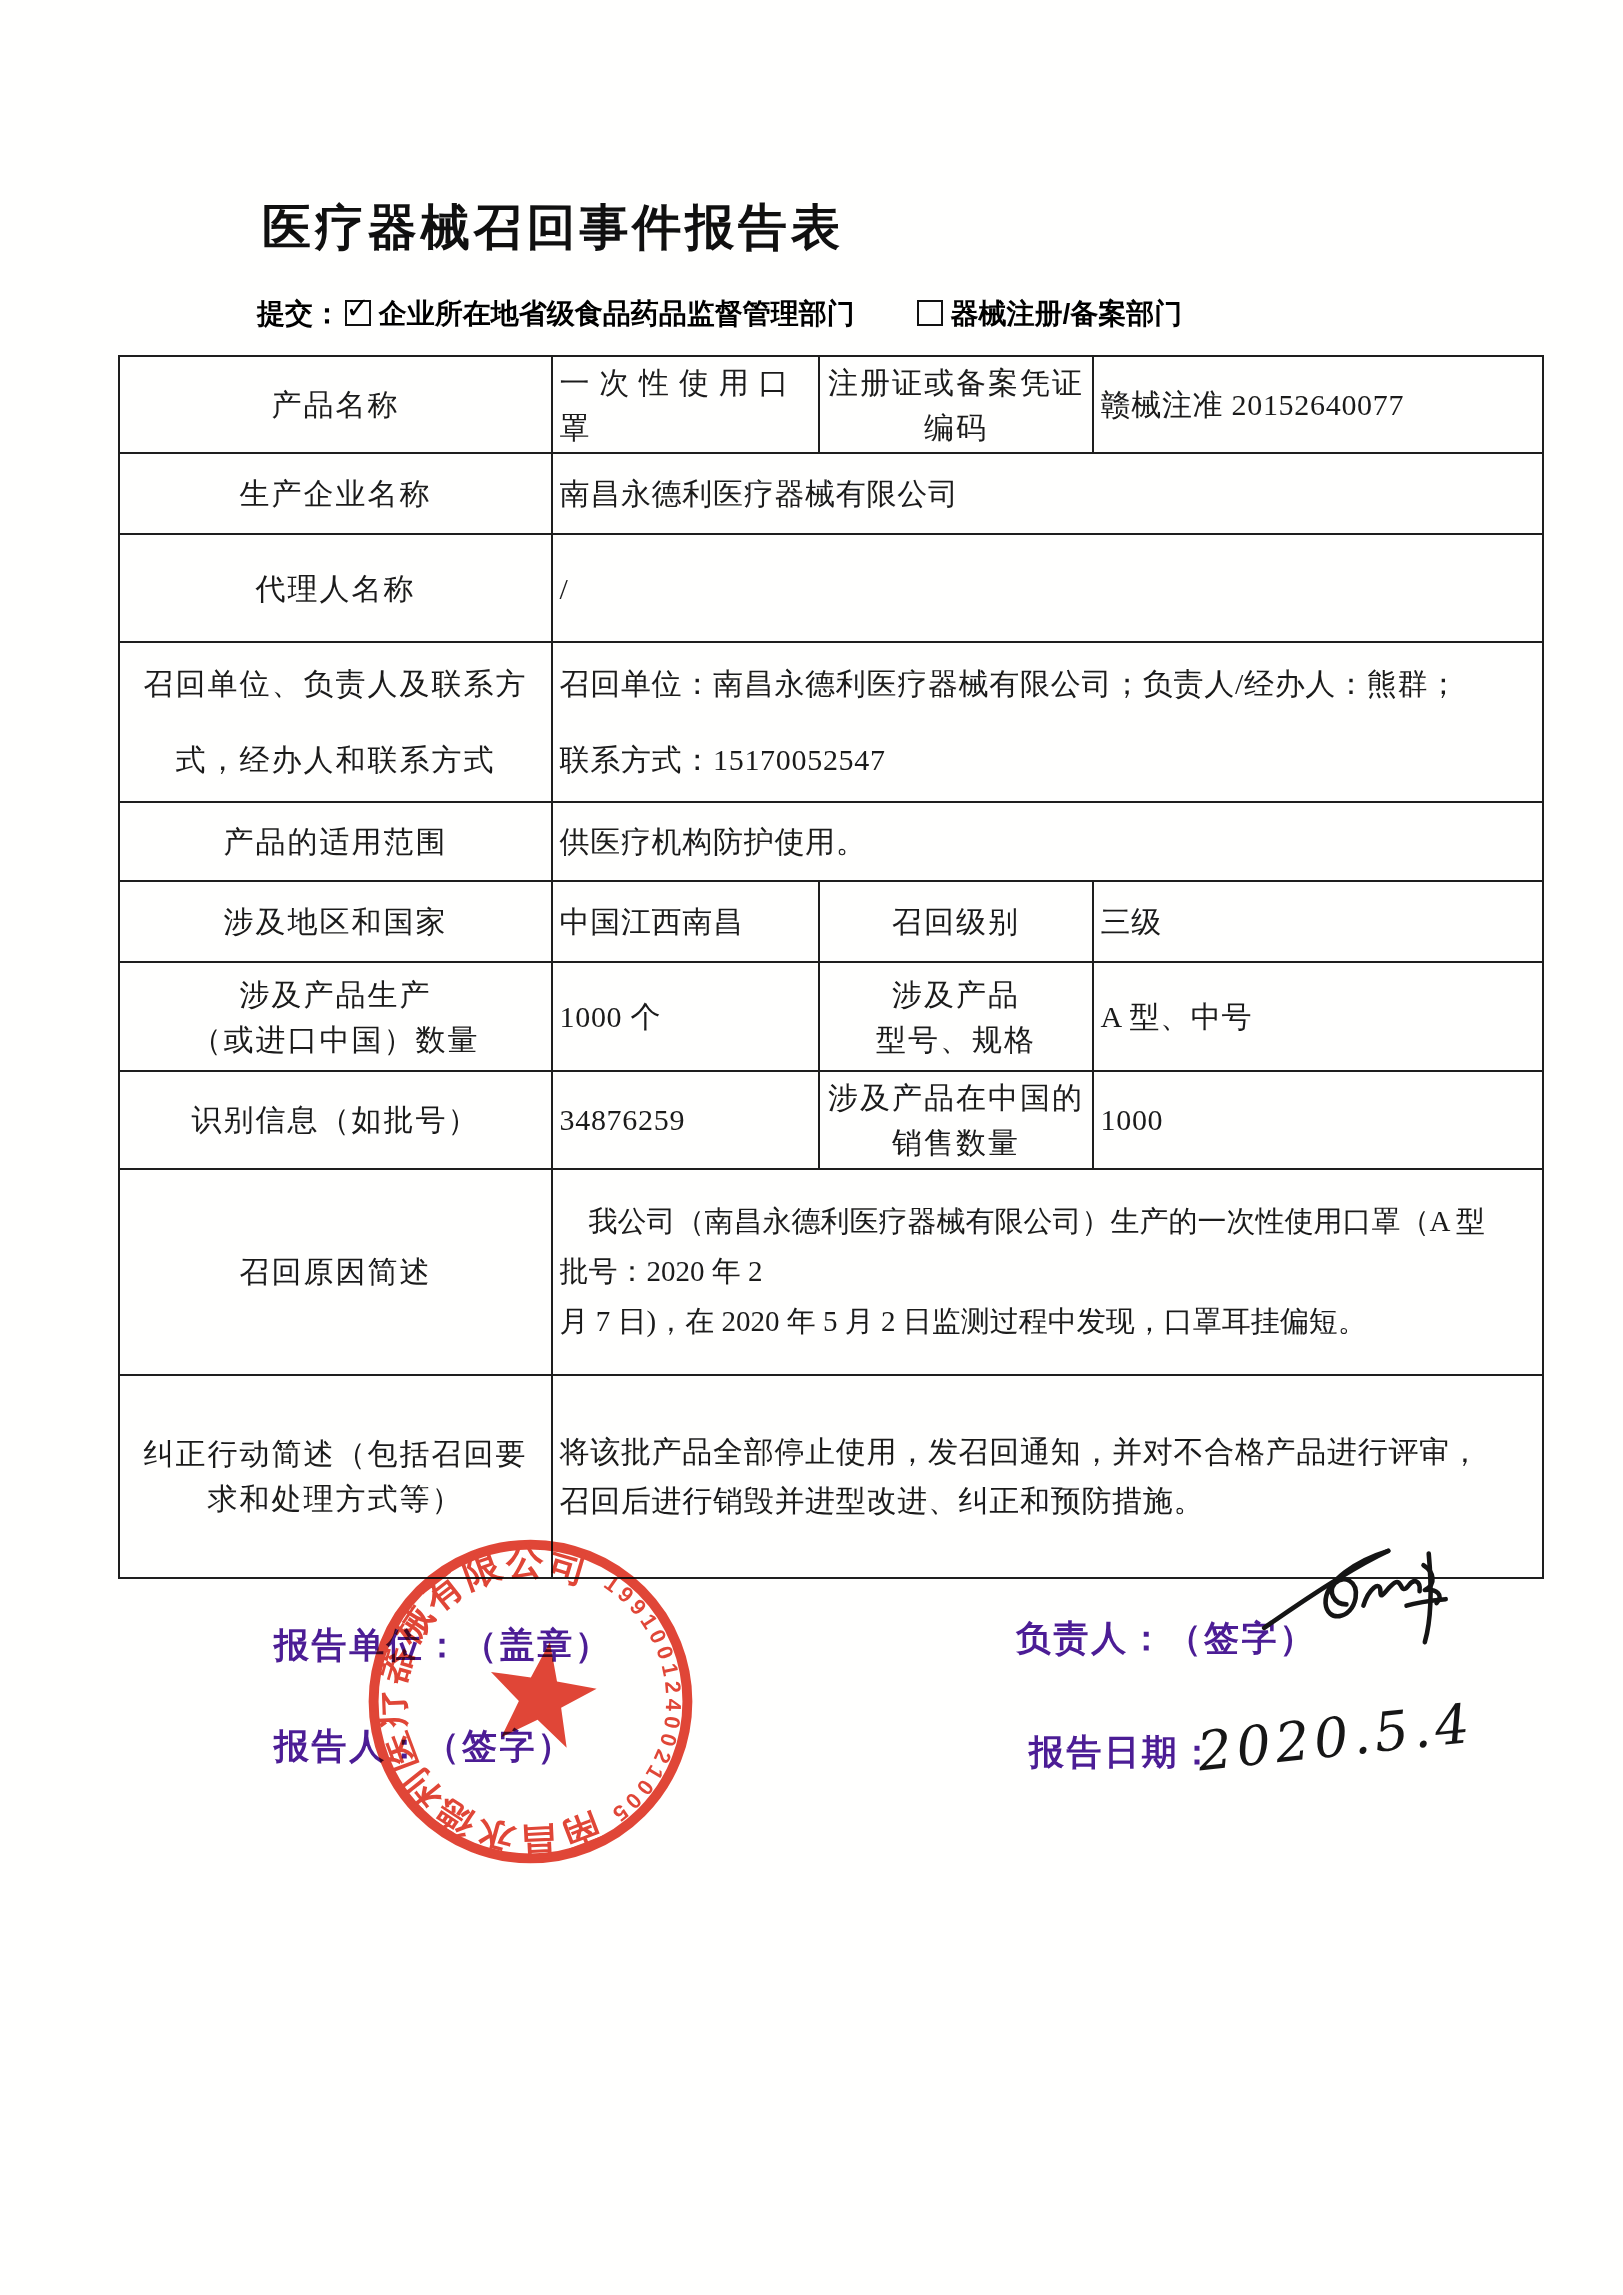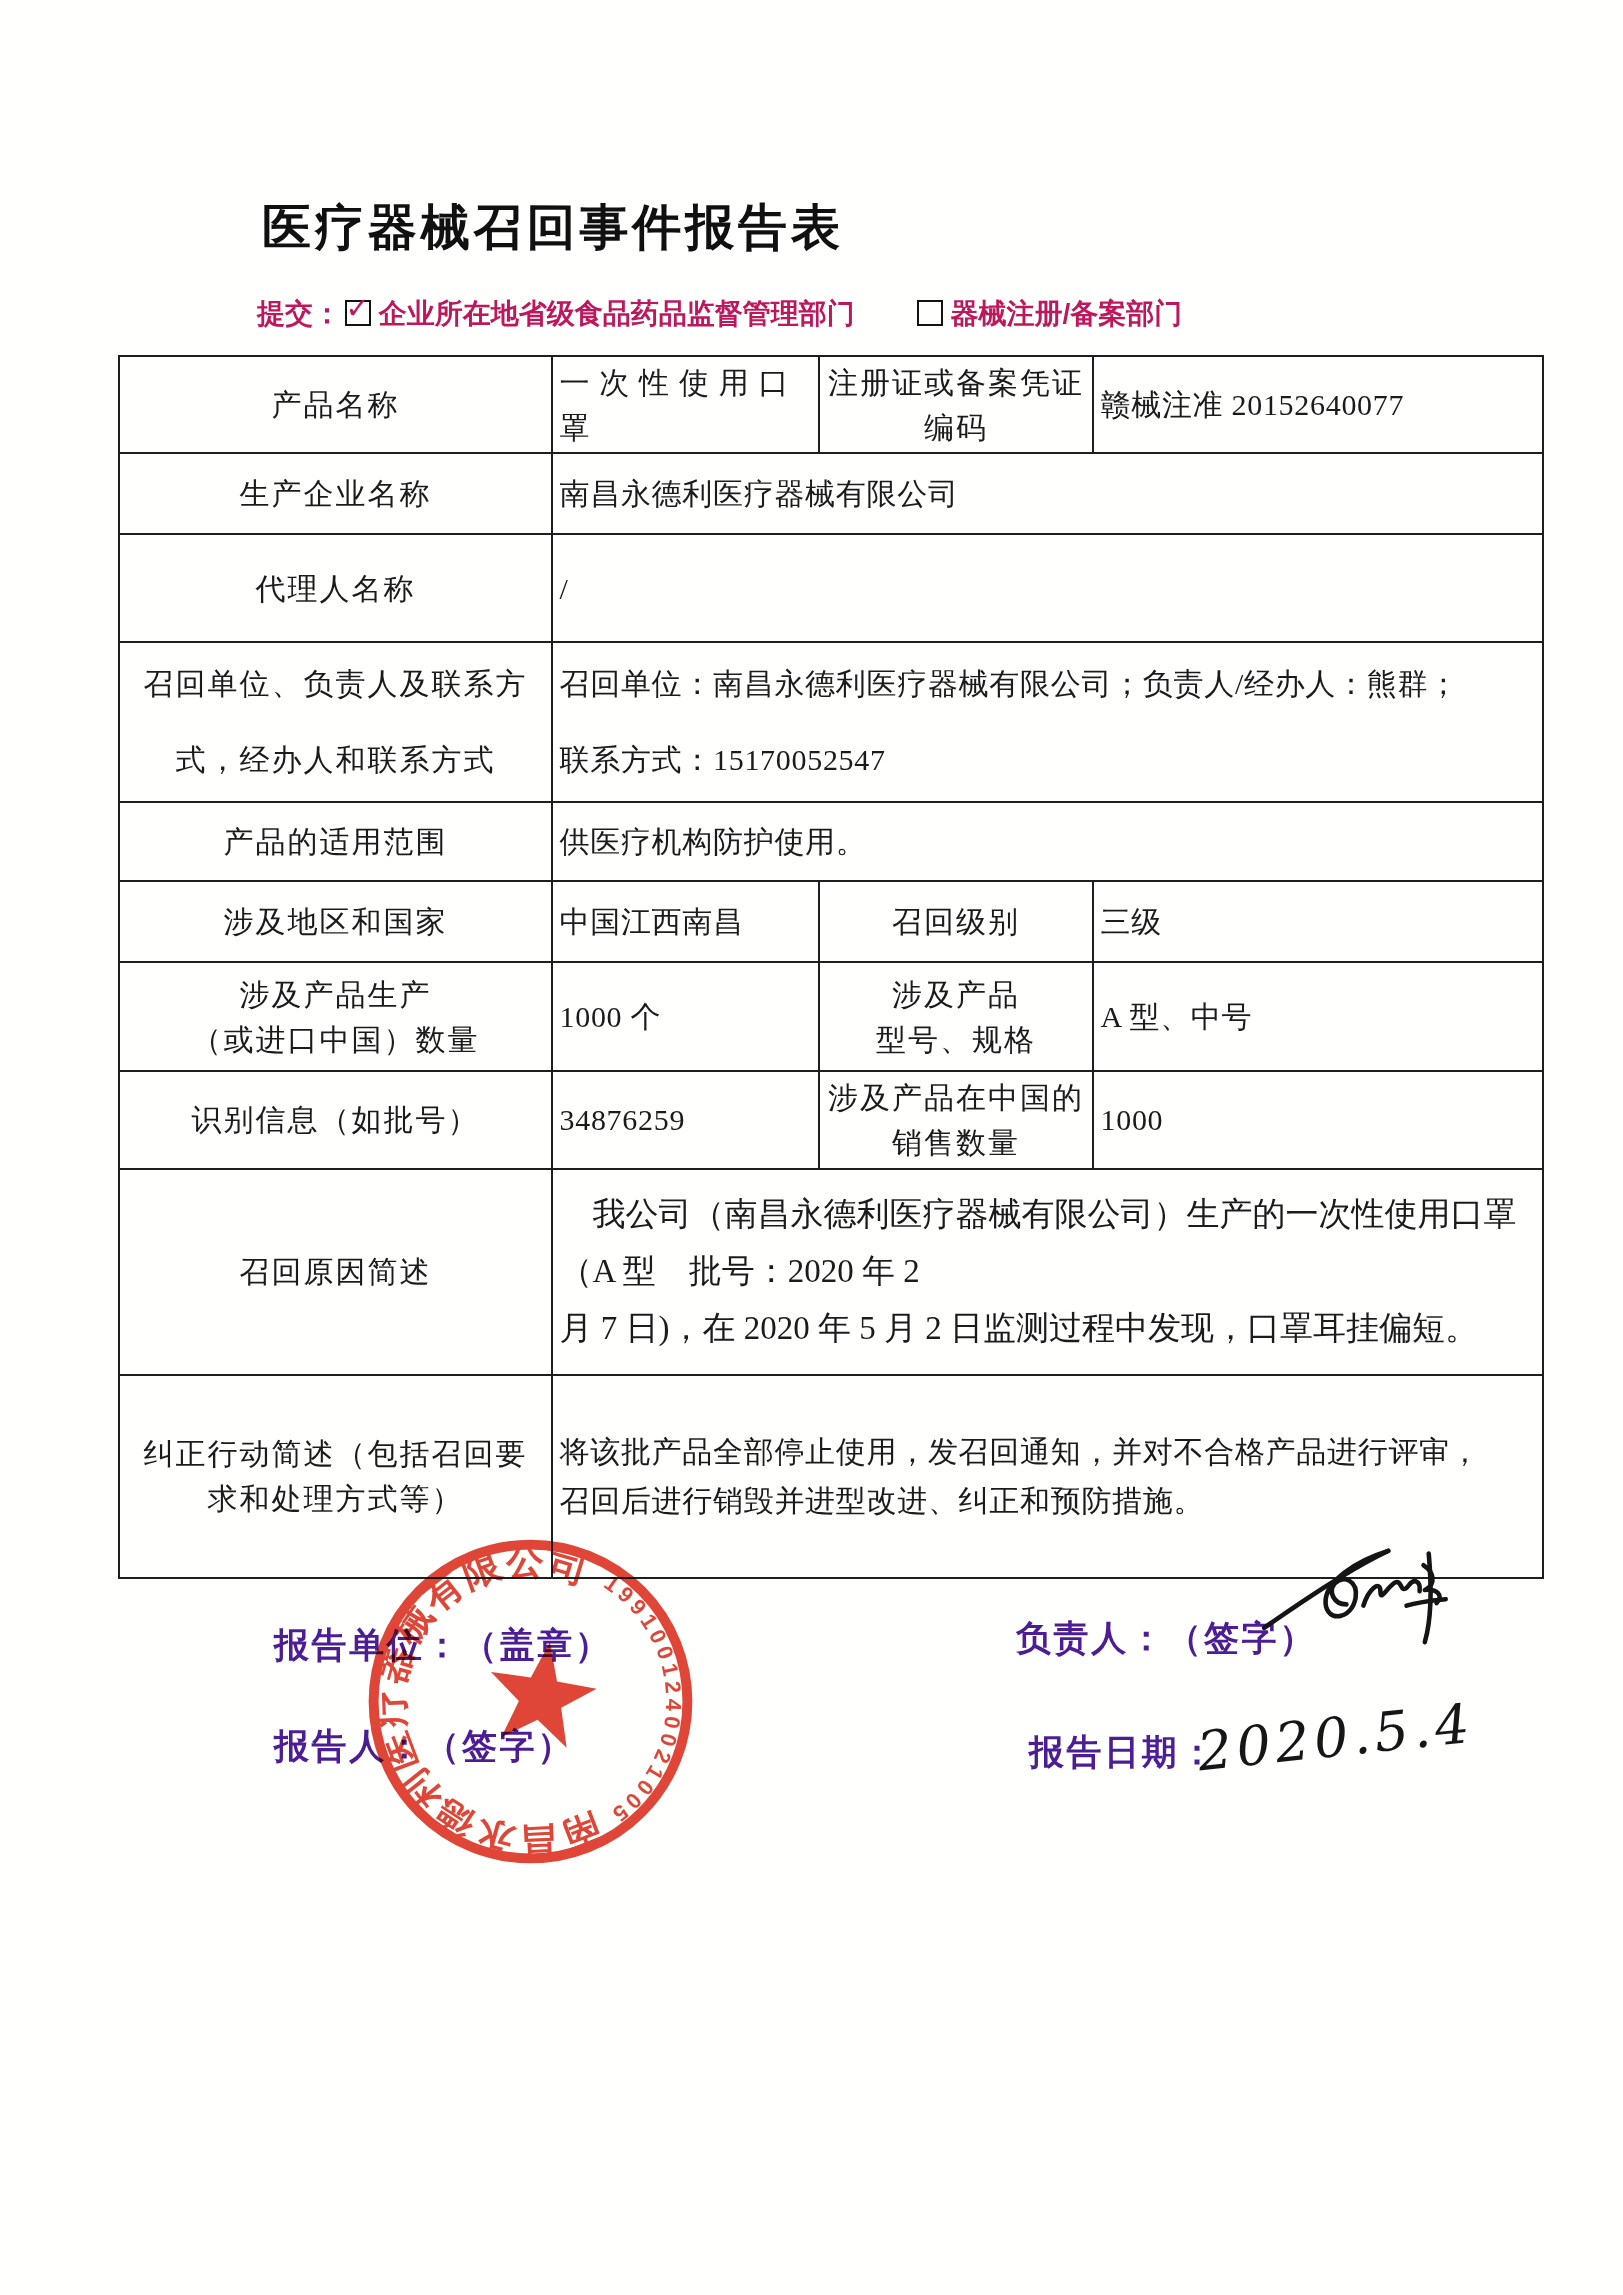--- a/index.html
+++ b/index.html
@@ -9,21 +9,21 @@
     font-family:"Liberation Serif","DejaVu Serif",serif; color:#1b1b1b;
   }
   .page-title {
     position:absolute; left:262px; top:195px;
     font-family:"Liberation Sans","DejaVu Sans",sans-serif;
     font-weight:bold; font-size:49px; letter-spacing:3.9px; color:#101010;
   }
   .submit-line {
     position:absolute; left:257px; top:295px; white-space:nowrap;
     font-family:"Liberation Sans","DejaVu Sans",sans-serif;
-    font-weight:bold; font-size:28px; color:#be185d;
+    font-weight:bold; font-size:28px; color:#000000;
   }
   .submit-option { display:inline-block; }
   .submit-option.second { margin-left:58px; }
   .cbox {
     display:inline-block; width:22px; height:22px; border:2px solid #121212;
     vertical-align:-2.6px; margin:0 7.9px 0 3.9px; text-align:center; position:relative;
   }
   .cbox .tick {
     position:absolute; left:-1.3px; top:-7.9px; font-size:29px; line-height:29px;
     font-weight:bold; font-family:"DejaVu Sans",sans-serif;
@@ -38,21 +38,21 @@
     padding:2.6px 6.5px; overflow:hidden;
   }
   td.lbl { text-align:center; letter-spacing:2px; padding:2.6px 3.9px; }
   td.val { text-align:left; padding-left:14.4px; padding-right:7.9px; letter-spacing:0.7px; }
   td.spread { letter-spacing:9.8px; padding-left:11.8px; }
   tr.r1  { height:79px; } tr.r2 { height:81px;padding-left:16px; } tr.r3 { height:108px; }
   tr.r4  { height:151px; } tr.r5 { height:79px; } tr.r6 { height:81px; }
   tr.r7  { height:109px; } tr.r8 { height:86px; } tr.r9 { height:206px; }
   tr.r10 { height:203px; }
   tr.r4 td { line-height:2.55; }
-  tr.r9 td.val  { font-size:33px; line-height:1.72; text-indent:1em; letter-spacing:0; }
+  tr.r9 td.val  { font-size:29px; line-height:1.72; text-indent:1em; letter-spacing:0; }
   tr.r10 td.val { line-height:1.65; }
   .f-label {
     position:absolute;
     font-family:"Liberation Sans","DejaVu Sans",sans-serif;
     font-weight:bold; font-size:35px; letter-spacing:2.6px; color:#4c1d95;
     white-space:nowrap;
   }
   .f-report-unit { left:274px; top:1622px; }
   .f-reporter    { left:274px; top:1723px; }
   .f-responsible { left:1016px; top:1615px; }

